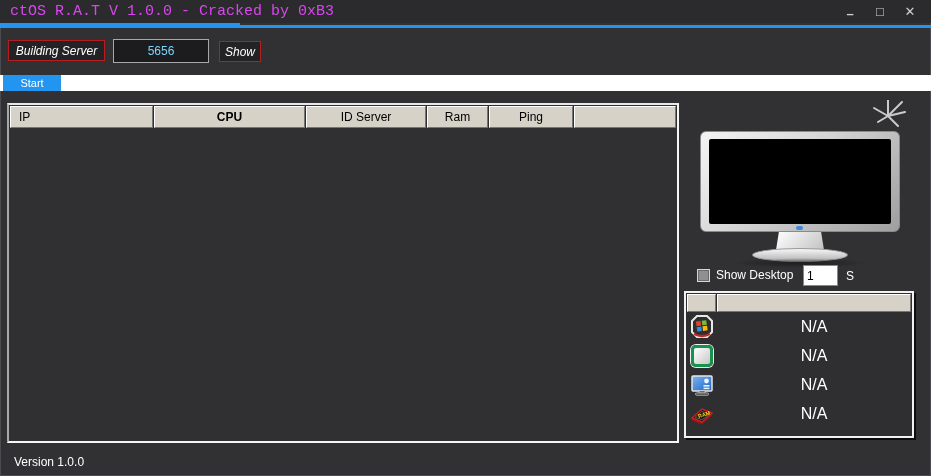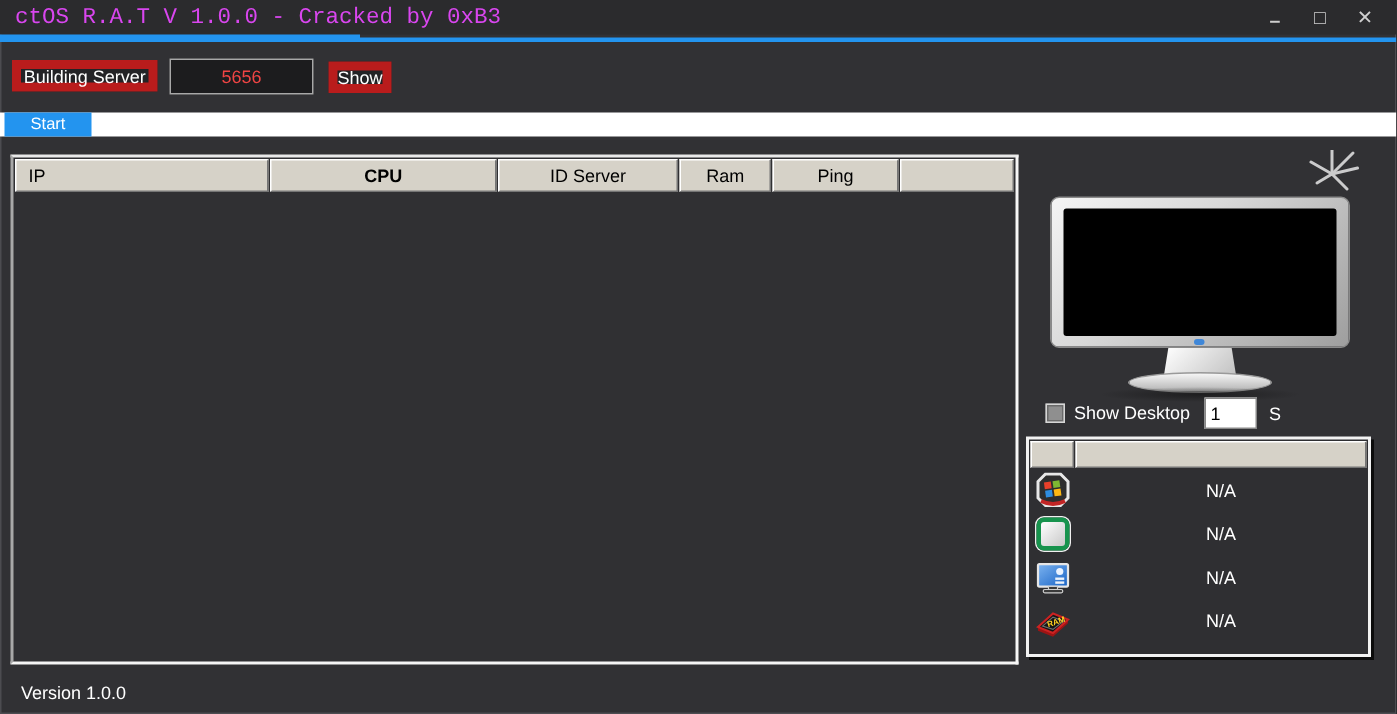--- a/index.html
+++ b/index.html
@@ -13,40 +13,40 @@
   
   .titlebar { top:0; left:0; width:931px; height:23px; background:#2b2b2d; }
   .title { left:10px; top:0; height:23px; line-height:23px; font-size:15px; color:#d946ef; white-space:nowrap;font-family:Liberation Mono, monospace; }
   .win-controls { right:6px; top:0; height:23px; display:flex; align-items:center; gap:0; }
   .win-btn { width:30px; height:23px; display:flex; align-items:center; justify-content:center; color:#cfcfcf; font-size:13px; cursor:default; }
   .win-btn.min span { position:relative; top:2px; font-weight:bold; }
   .accent-thin  { top:25px; left:0; width:931px; height:3px; background:#2394ef; }
   .accent-thick { top:23px; left:0; width:240px; height:5px; background:#2394ef; }
 
   
-  .btn { background:#232326; border:6px solid #b91c1c; color:#ffffff; font-size:12px;
-         display:flex; align-items:center; justify-content:center; cursor:default; }
+  .btn { background:#232326; border:1px solid #b91c1c; color:#ffffff; font-size:12px;
+         display:flex; align-items:center; justify-content:center; cursor:default;font-style:italic; }
   .btn-build { left:8px;  top:40px; width:97px; height:21px; }
   .btn-start { left:219px; top:41px; width:42px; height:21px; }
   .port-input { left:113px; top:39px; width:96px; height:24px; background:#1c1c1e;
-                border:1px solid #a8a8a8; color:#ef4444; font-size:12px; text-align:center; }
+                border:1px solid #a8a8a8; color:#7dd3fc; font-size:12px; text-align:center; }
 
   
   .tabstrip { top:75px; left:0; width:931px; height:16px; background:#ffffff; }
   .tab { left:3px; top:0; width:58px; height:16px; background:#2394ef; color:#ffffff;
          font-size:11px; display:flex; align-items:center; justify-content:center; cursor:default; }
 
   
   .lv-main { left:7px; top:103px; width:672px; height:340px; background:#303033;
              border:2px solid; border-color:#e9e9e9 #f6f6f6 #f6f6f6 #a8a8a8; padding:1px; }
   .lv-header { display:flex; height:22px; background:#303033; }
   .hcell { background:#d6d2c8; border:1px solid; border-color:#ffffff #757575 #757575 #ffffff;
            font-size:12px; color:#000; display:flex; align-items:center; justify-content:center;
            margin-right:1px; white-space:nowrap; overflow:hidden; }
-  .col-ip   { width:169px; justify-content:flex-start; padding-left:8px; }
+  .col-ip   { width:143px; justify-content:flex-start; padding-left:8px; }
   .col-cpu  { width:151px;font-weight:bold; }
   .col-os   { width:105px; }
   .col-id   { width:120px; }
   .col-ram  { width:61px; }
   .col-ping { width:84px; }
   .col-fill { flex:1; margin-right:0; }
   .lv-body { height:312px; background:#303033; }
 
   
   .sparkle { left:858px; top:100px; }
@@ -73,21 +73,21 @@
 
   
   .lv-info { left:684px; top:291px; width:230px; height:147px; background:#2f2f32;
              border:2px solid #f2f2f2; box-shadow:2px 2px 0 #0c0c0c; padding:1px; }
   .lv-info-header { display:flex; height:18px; }
   .icell { background:#d6d2c8; border:1px solid; border-color:#ffffff #757575 #757575 #ffffff; margin-right:1px; }
   .icell.c1 { width:29px; }
   .icell.c2 { flex:1; margin-right:0; }
   .info-row { display:flex; height:29px; align-items:center; }
   .icon-cell { width:30px; display:flex; justify-content:center; align-items:center; }
-  .value-cell { flex:1; text-align:center; color:#ffffff; font-size:12px; }
+  .value-cell { flex:1; text-align:center; color:#ffffff; font-size:16px; }
   .screen-frame-icon { width:22px; height:22px; border-radius:5px; border:3px solid #17934d;
                        background:linear-gradient(135deg,#ffffff,#c8c8c8); box-shadow:0 0 0 1px #f0f0f0; }
 
   
   .version { left:14px; top:455px; font-size:12px; color:#ffffff; }
 </style>
 </head>
 <body>
 
 <div id="window">

